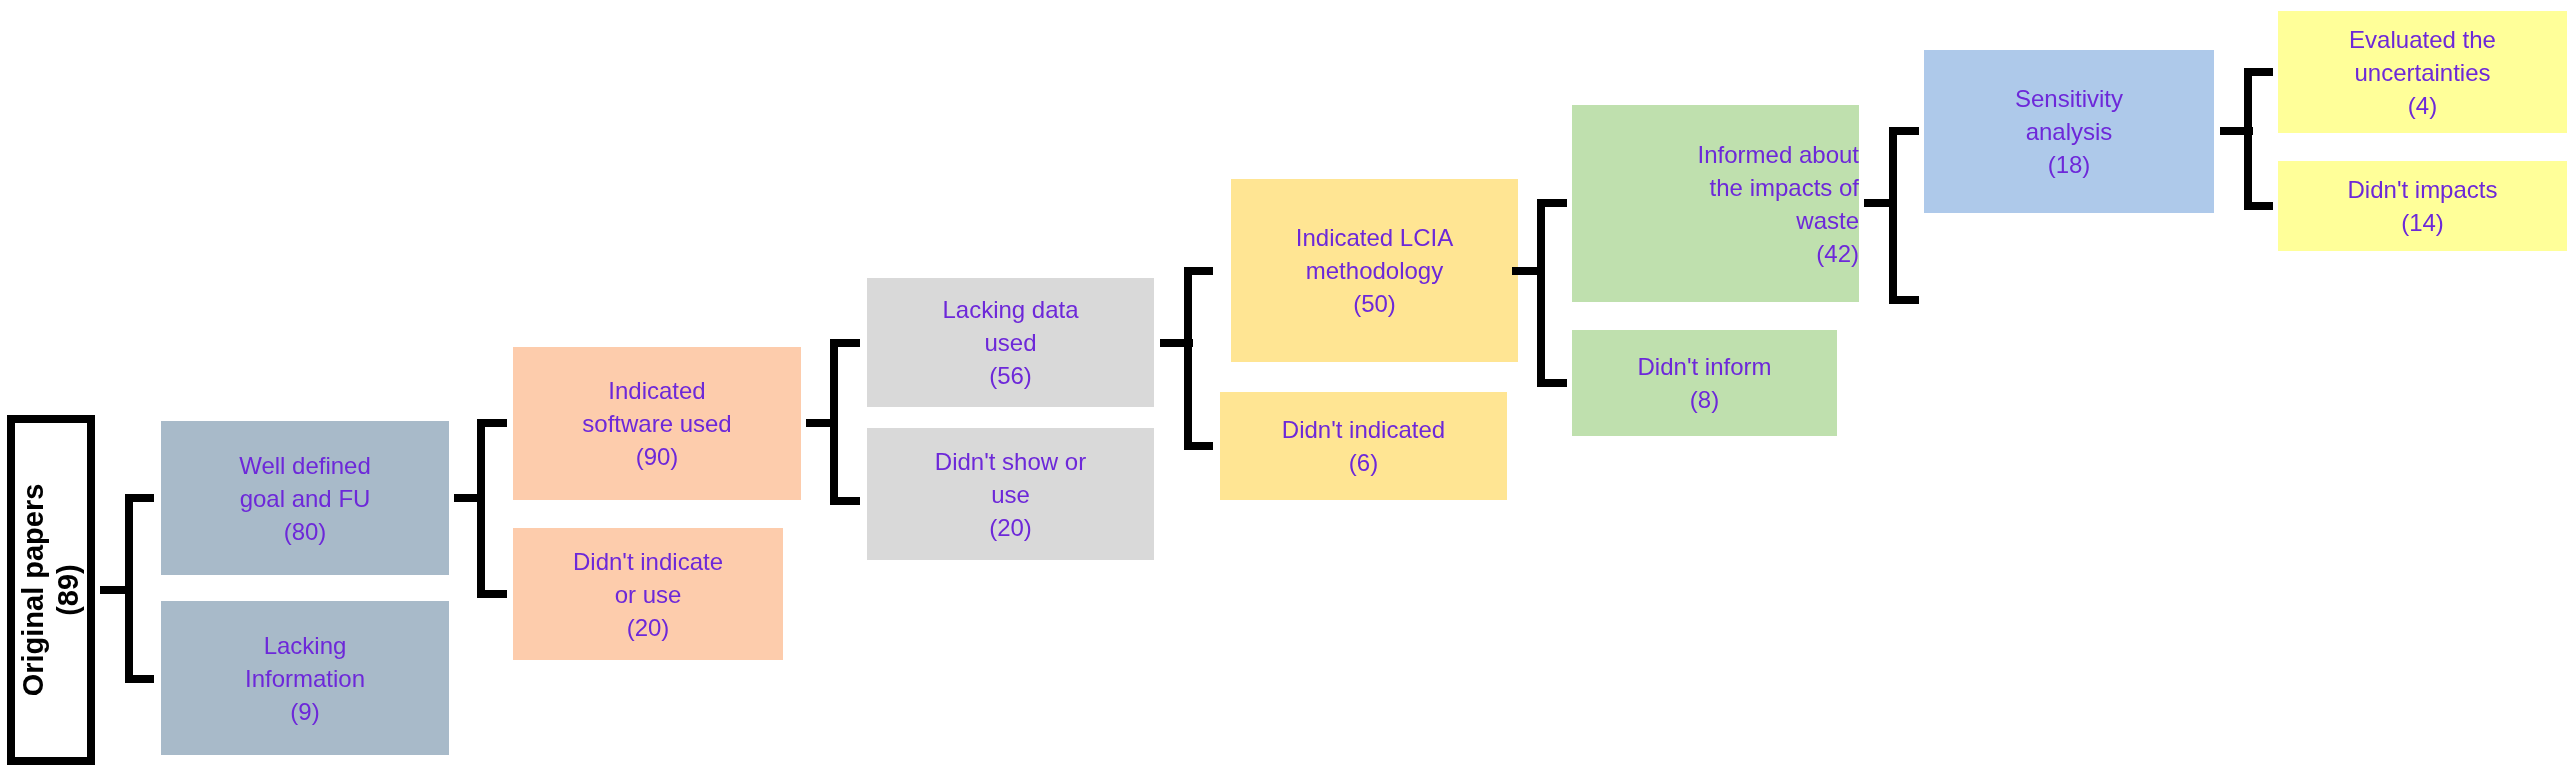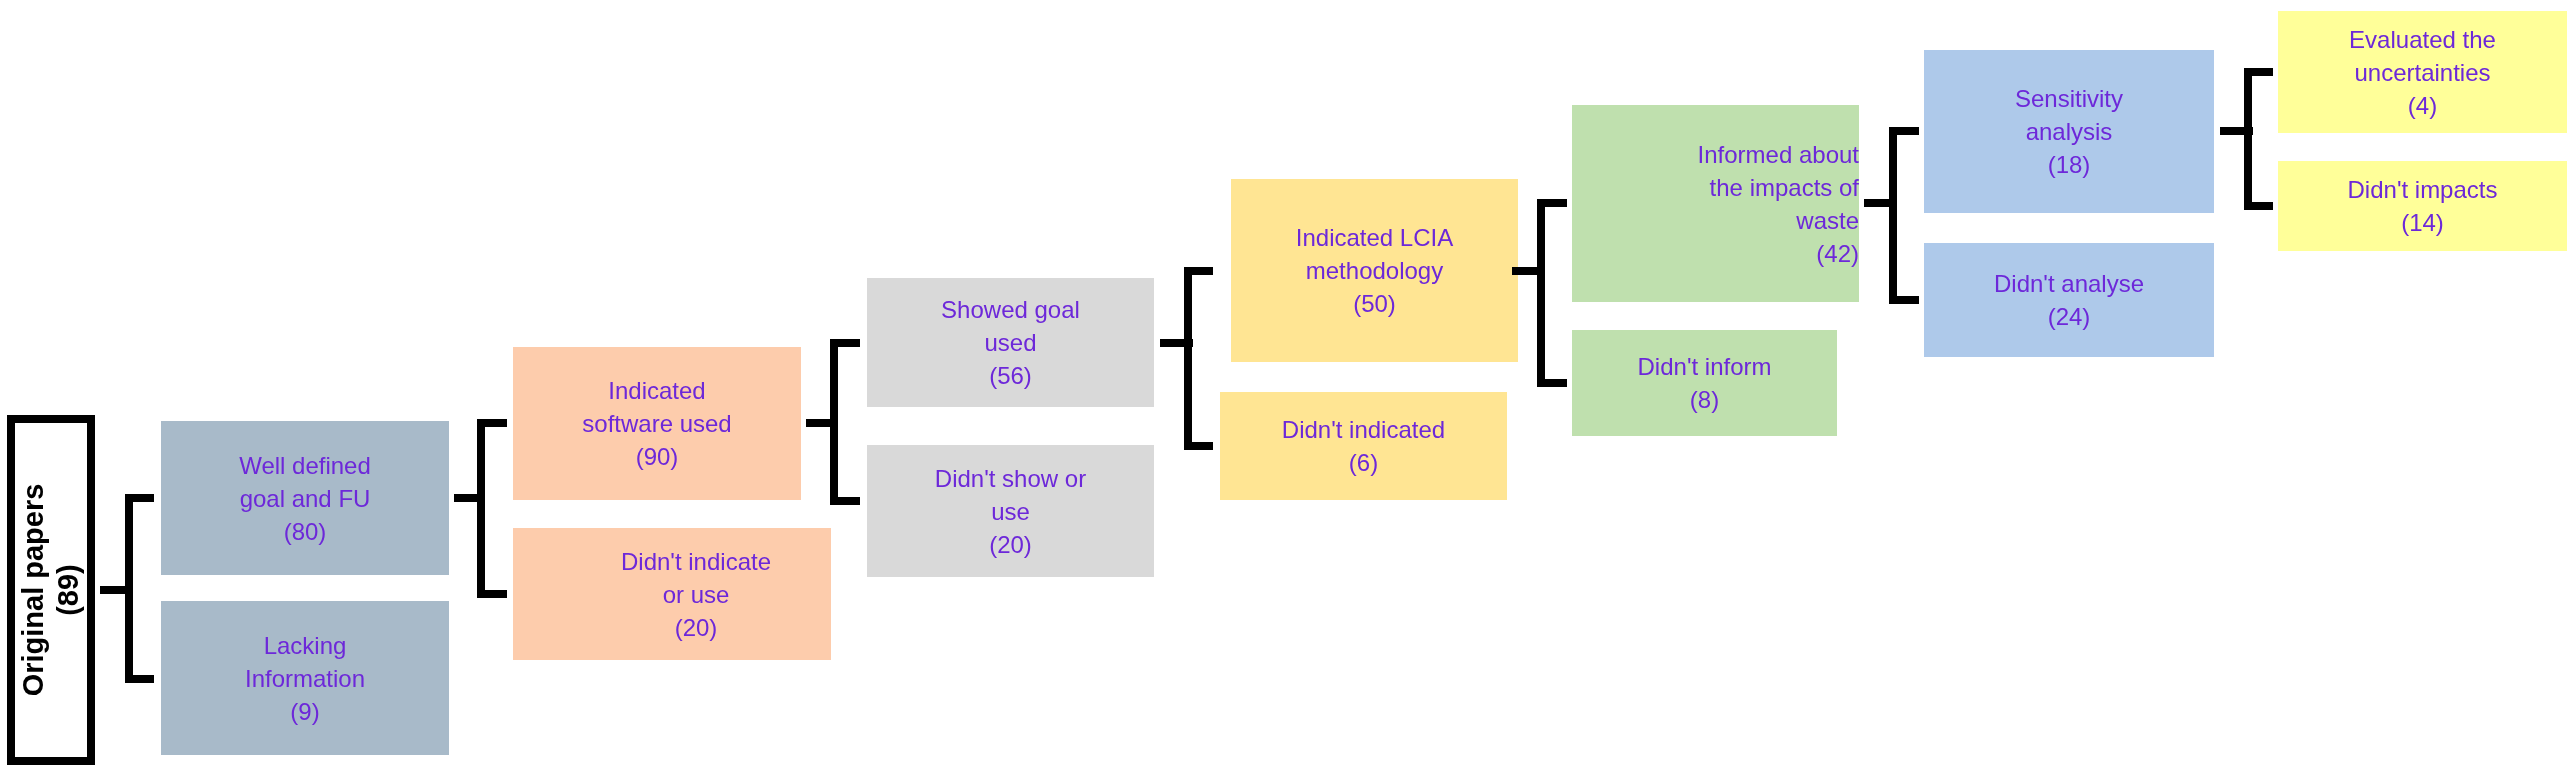--- a/index.html
+++ b/index.html
@@ -81,32 +81,32 @@
       <div class="tline">Lacking</div>
       <div class="tline">Information</div>
       <div class="tline">(9)</div>
     </div>
 
   <div class="node" style="left: 513px; top: 347px; width: 288px; height: 153px; background-color: rgb(253, 204, 172);">
       <div class="tline">Indicated</div>
       <div class="tline">software used</div>
       <div class="tline">(90)</div>
     </div>
-  <div class="node" style="left: 513px; top: 528px; width: 270px; height: 132px; background-color: rgb(253, 204, 172); padding-left: 48px;">
+  <div class="node" style="left: 513px; top: 528px; width: 270px; height: 132px; background-color: rgb(253, 204, 172);">
       <div class="tline">Didn't indicate</div>
       <div class="tline">or use</div>
       <div class="tline">(20)</div>
     </div>
 
   <div class="node" style="left: 867px; top: 278px; width: 287px; height: 129px; background-color: rgb(217, 217, 217);">
-      <div class="tline">Showed goal</div>
+      <div class="tline">Lacking data</div>
       <div class="tline">used</div>
       <div class="tline">(56)</div>
     </div>
-  <div class="node" style="left: 867px; top: 445px; width: 287px; height: 132px; background-color: rgb(217, 217, 217);">
+  <div class="node" style="left: 867px; top: 428px; width: 287px; height: 132px; background-color: rgb(217, 217, 217);">
       <div class="tline">Didn't show or</div>
       <div class="tline">use</div>
       <div class="tline">(20)</div>
     </div>
 
   <div class="node" style="left: 1220px; top: 179px; width: 287px; height: 183px; background-color: rgb(255, 229, 147); margin-left: 11px;">
       <div class="tline">Indicated LCIA</div>
       <div class="tline">methodology</div>
       <div class="tline">(50)</div>
     </div>
@@ -123,24 +123,20 @@
     </div>
   <div class="node" style="left: 1572px; top: 330px; width: 265px; height: 106px; background-color: rgb(191, 224, 174); text-align: right;">
       <div class="tline">Didn't inform</div>
       <div class="tline">(8)</div>
     </div>
 
   <div class="node" style="left: 1924px; top: 50px; width: 290px; height: 163px; background-color: rgb(174, 201, 234);">
       <div class="tline">Sensitivity</div>
       <div class="tline">analysis</div>
       <div class="tline">(18)</div>
-    </div>
-  <div class="node" style="left: 1924px; top: 243px; width: 290px; height: 114px; background-color: rgb(174, 201, 234);">
-      <div class="tline">Didn't analyse</div>
-      <div class="tline">(24)</div>
     </div>
 
   <div class="node" style="left: 2278px; top: 11.3px; width: 289px; height: 122px; background-color: rgb(255, 255, 153);">
       <div class="tline">Evaluated the</div>
       <div class="tline">uncertainties</div>
       <div class="tline">(4)</div>
     </div>
   <div class="node" style="left: 2278px; top: 161px; width: 289px; height: 90px; background-color: rgb(255, 255, 153);">
       <div class="tline">Didn't impacts</div>
       <div class="tline">(14)</div>

